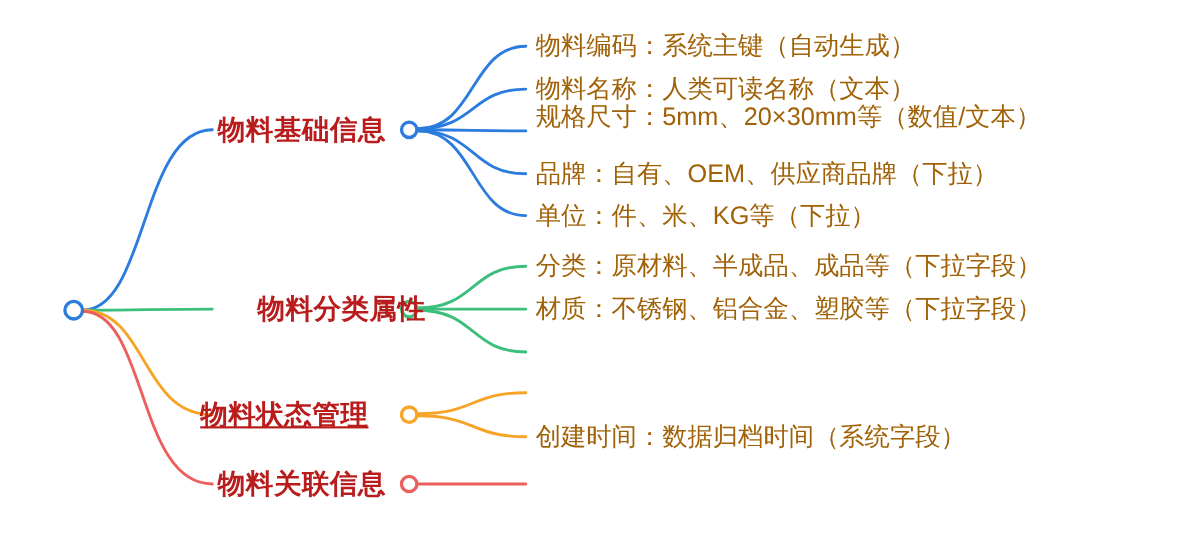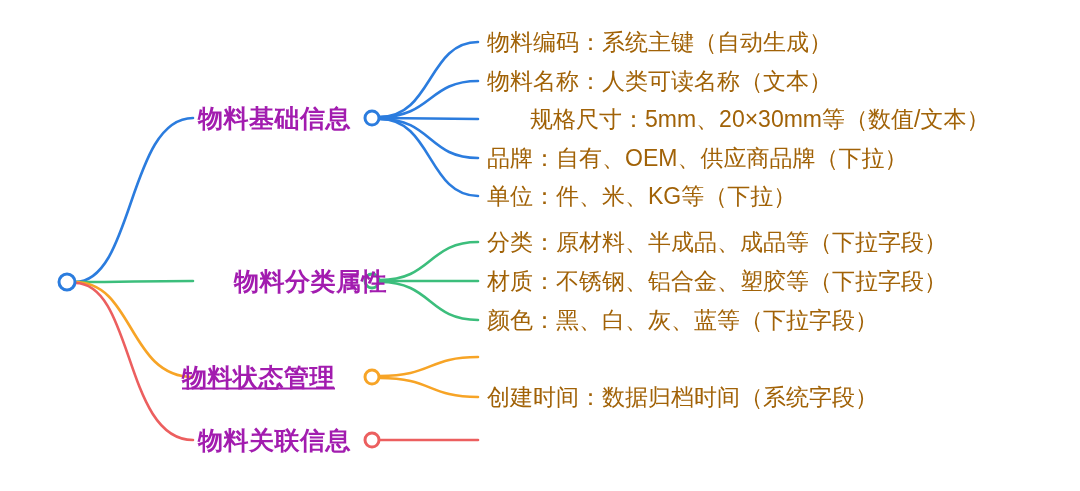--- a/index.html
+++ b/index.html
@@ -25,21 +25,21 @@
   }
   .node-circle {
     fill: #ffffff;
     stroke-width: 3;
   }
   .branch-label {
     position: absolute;
     transform: translateY(-50%);
     font-size: 25px;
     font-weight: 700;
-    color: #a21caf;
+    color: #b91c1c;
     white-space: nowrap;
     letter-spacing: 0.5px;
   }
   .leaf {
     position: absolute;
     transform: translateY(-50%);
     font-size: 23px;
     font-weight: 400;
     color: #a16207;
     white-space: nowrap;
@@ -79,24 +79,23 @@
     <circle class="node-circle" cx="372" cy="440" r="7" stroke="#EC5F5F"></circle>
   </svg>
 
   <div class="branch-label" style="left:198px; top:118px;">物料基础信息</div>
   <div class="branch-label" style="left:198px; top:281px;margin-left:36px;">物料分类属性</div>
   <div class="branch-label" style="left:182px; top:377px;text-decoration:underline;">物料状态管理</div>
   <div class="branch-label" style="left:198px; top:440px;text-align:center;">物料关联信息</div>
 
   <div class="leaf" style="left:487px; top:42px;">物料编码：系统主键（自动生成）</div>
   <div class="leaf" style="left:487px; top:81px;">物料名称：人类可读名称（文本）</div>
-  <div class="leaf" style="left:487px; top:119px;margin-left:43px;">规格尺寸：5mm、20×30mm等（数值/文本）</div>
+  <div class="leaf" style="left:487px; top:106px;">规格尺寸：5mm、20×30mm等（数值/文本）</div>
   <div class="leaf" style="left:487px; top:158px;">品牌：自有、OEM、供应商品牌（下拉）</div>
   <div class="leaf" style="left:487px; top:196px;">单位：件、米、KG等（下拉）</div>
 
   <div class="leaf" style="left:487px; top:242px;">分类：原材料、半成品、成品等（下拉字段）</div>
   <div class="leaf" style="left:487px; top:281px;">材质：不锈钢、铝合金、塑胶等（下拉字段）</div>
-  <div class="leaf" style="left:487px; top:320px;">颜色：黑、白、灰、蓝等（下拉字段）</div>
 
   <div class="leaf" style="left:487px; top:397px;">创建时间：数据归档时间（系统字段）</div>
 
 
 </div>
 
 </body></html>

